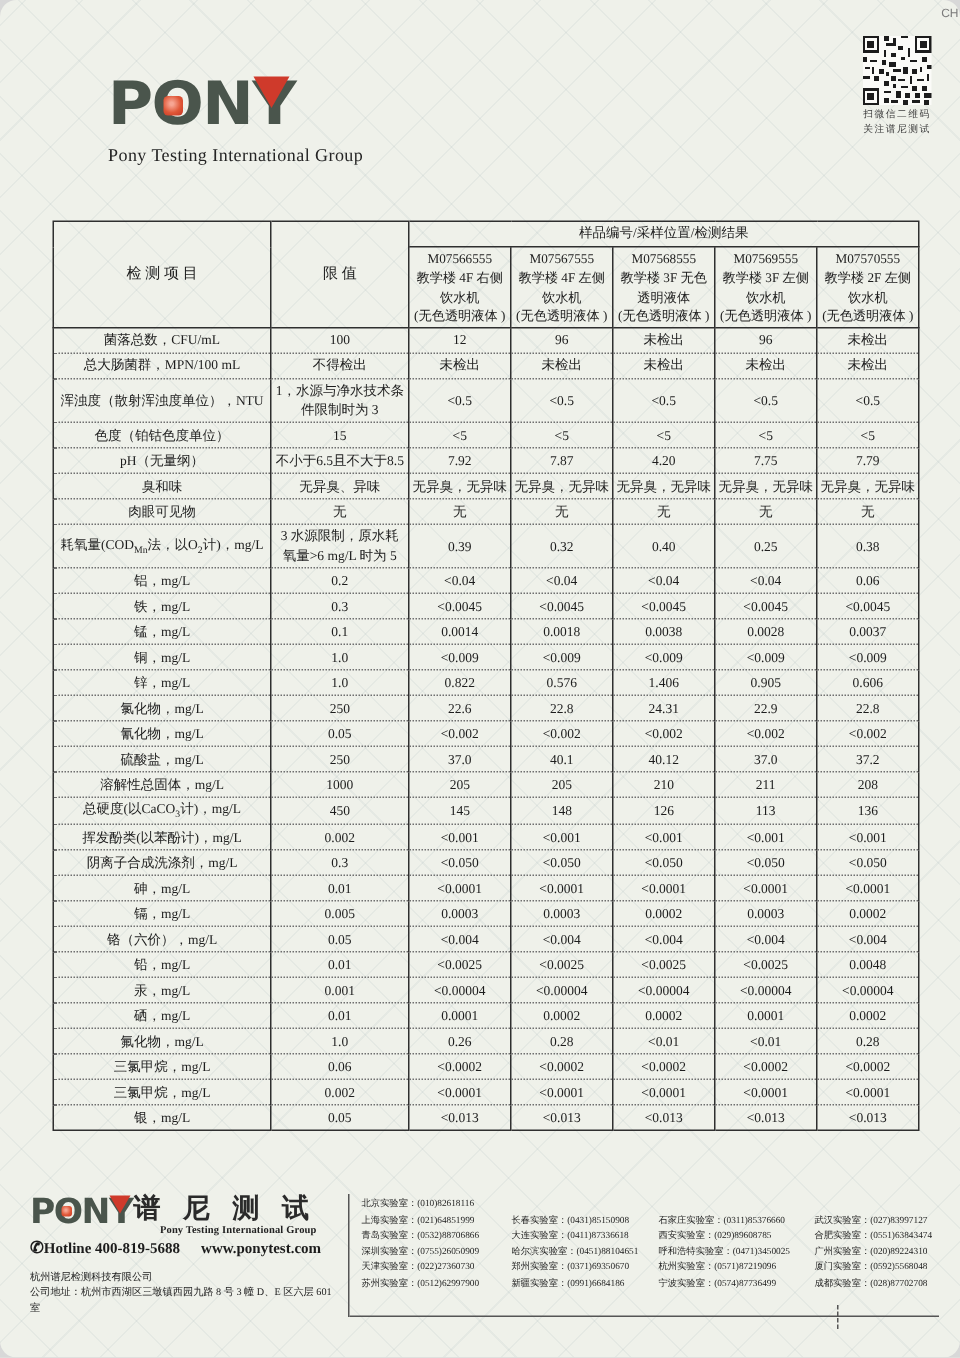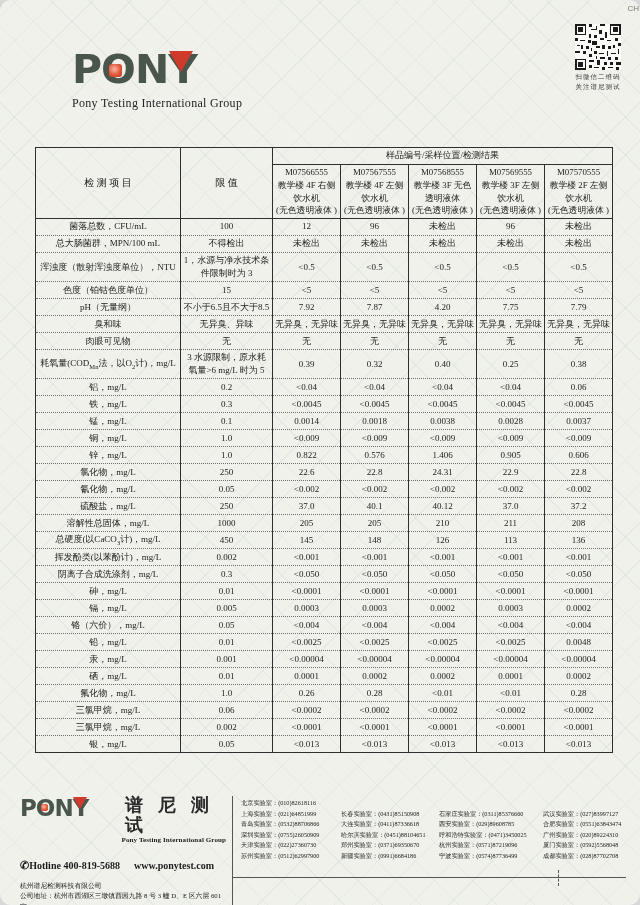--- a/index.html
+++ b/index.html
@@ -80,23 +80,23 @@
   .mini-o-dot {
     position:absolute; left:20.5px; top:8px; width:7px; height:7px; border-radius:2px;
     background:radial-gradient(circle at 42% 40%, #f7a693 10%, #e05737 55%, #c43524 100%);
   }
   .mini-y-tri {
     position:absolute; left:53px; top:1px; width:0; height:0;
     border-left:7px solid transparent; border-right:7px solid transparent;
     border-top:12px solid #cf3a2b;
   }
   .f-cn-block { margin-left:3px; }
-  .f-cn { font-size:18px; font-weight:bold; letter-spacing:5px; color:#2a2a2a; line-height:1.1; font-family:"Liberation Sans","DejaVu Sans",sans-serif;margin-left:36px; }
+  .f-cn { font-size:18px; font-weight:bold; letter-spacing:5px; color:#2a2a2a; line-height:1.1; font-family:"Liberation Sans","DejaVu Sans",sans-serif; }
   .f-cn-sub { font-size:7px; font-weight:bold; text-align:right; color:#222; letter-spacing:0.1px; }
-  .f-contact { margin-top:15px; display:flex; gap:14px; font-size:10px; font-weight:bold; color:#1c1c1c; align-items:baseline; }
+  .f-contact { margin-top:1px; display:flex; gap:14px; font-size:10px; font-weight:bold; color:#1c1c1c; align-items:baseline; }
   .phone-ico { font-size:11px; }
   .f-company { margin-top:9px; font-size:6.8px; line-height:1.55; color:#222; }
   .f-divider { border-left:1px solid #555; }
   .f-labs { flex:1; display:flex; padding:2px 0 4px 8px; border-bottom:1px solid #555; height:82px; }
   .lab-col { font-size:6.2px; line-height:1.7; white-space:nowrap; color:#1e1e1e; }
   .lab-col-1 { width:100px; }
   .lab-col-2 { width:98px; margin-top:10.5px; }
   .lab-col-3 { width:104px; margin-top:10.5px; }
   .lab-col-4 { flex:1; margin-top:10.5px; }
   .reg-mark { position:absolute; left:558px; top:870px; height:16px; border-left:1px dashed #555; }

